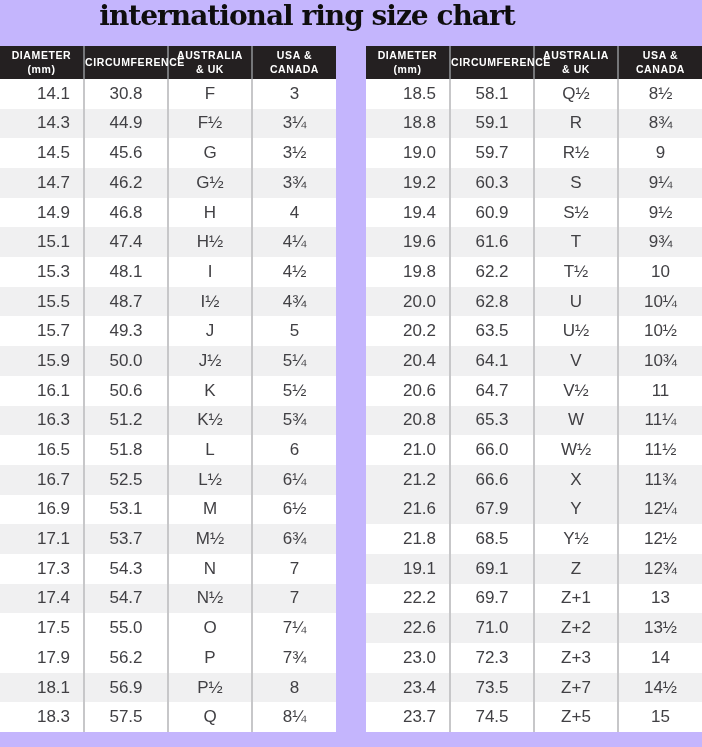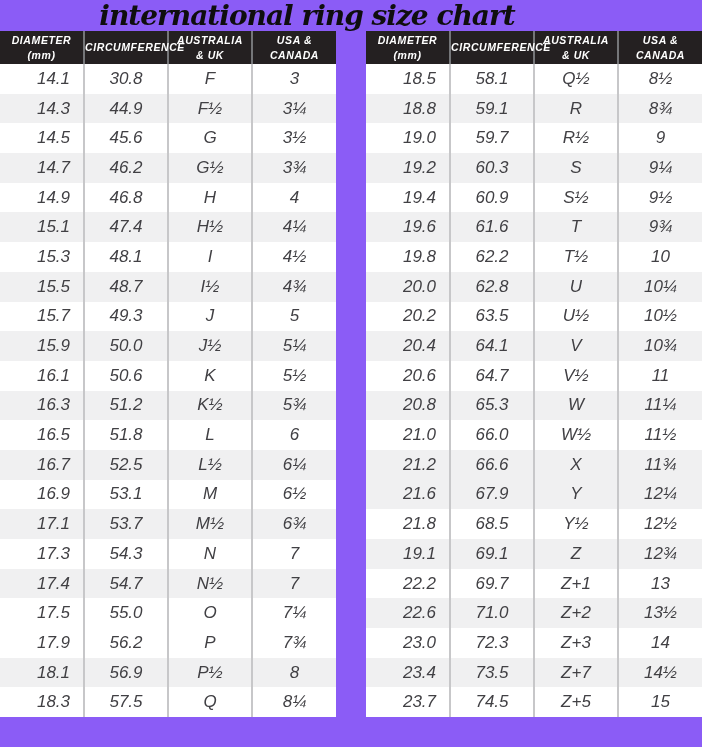--- a/index.html
+++ b/index.html
@@ -9,40 +9,39 @@
   }
   body {
     width: 702px;
     height: 747px;
     overflow: hidden;
     font-family: "Liberation Sans", sans-serif;
   }
   .page {
     width: 702px;
     height: 747px;
-    background: #8b5cf6;
+    background: #c4b5fd;
     position: relative;
-    font-style: italic;
   }
   .title {
     margin: 0;
     height: 31px;
     line-height: 32px;
     text-align: center;
     padding-right: 88px;
     font-family: "DejaVu Serif", serif;
     font-weight: 800;
     font-size: 28px;
     letter-spacing: -1px;
     color: #0f0e0e;
     white-space: nowrap;
   }
   .tables {
     display: flex;
-    align-items: flex-start;
+    align-items: center;
     height: 716px;
   }
   table.size-table {
     width: 336px;
     border-collapse: collapse;
     table-layout: fixed;
   }
   .divider-wrap {
     width: 30px;
     display: flex;

